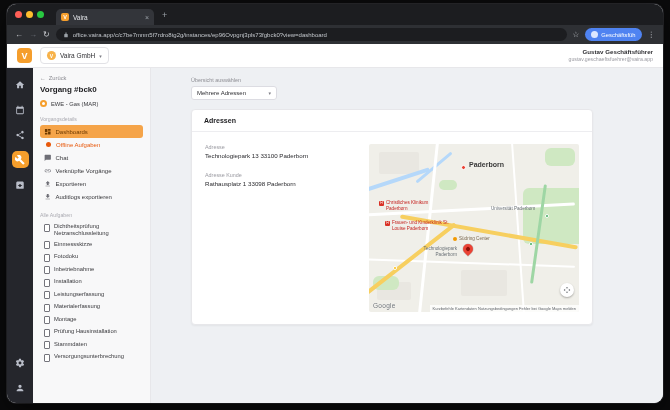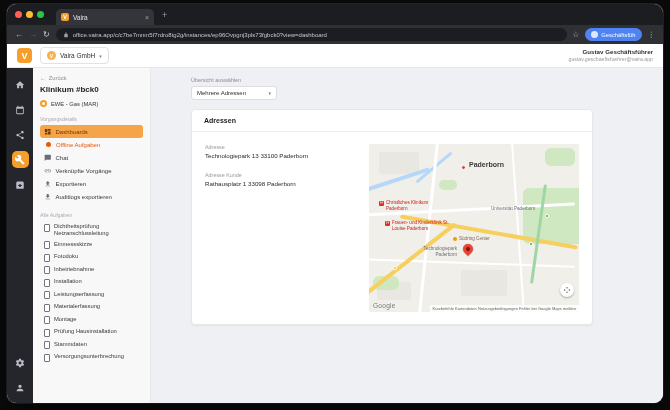--- a/index.html
+++ b/index.html
@@ -189,21 +189,21 @@
             <path d="M12 12a4 4 0 1 0-4-4 4 4 0 0 0 4 4zm0 2c-2.7 0-8 1.3-8 4v2h16v-2c0-2.7-5.3-4-8-4z"></path>
           </svg>
       </div>
     </div>
 
     <div class="sidebar">
       <div class="back-row">
         <span>←</span>
         <span>Zurück</span>
       </div>
-      <div class="sb-title">Klinikum #bck0</div>
+      <div class="sb-title">Vorgang #bck0</div>
       <div class="process-row">
         <span class="p-dot"></span>
         <span>EWE - Gas (MAR)</span>
       </div>
 
       <div class="section-label">Vorgangsdetails</div>
 
       <div class="s-item active">
         <svg viewBox="0 0 24 24" fill="currentColor">
             <path d="M3 13h8V3H3zM3 21h8v-6H3zM13 21h8V11h-8zM13 3v6h8V3z"></path>

